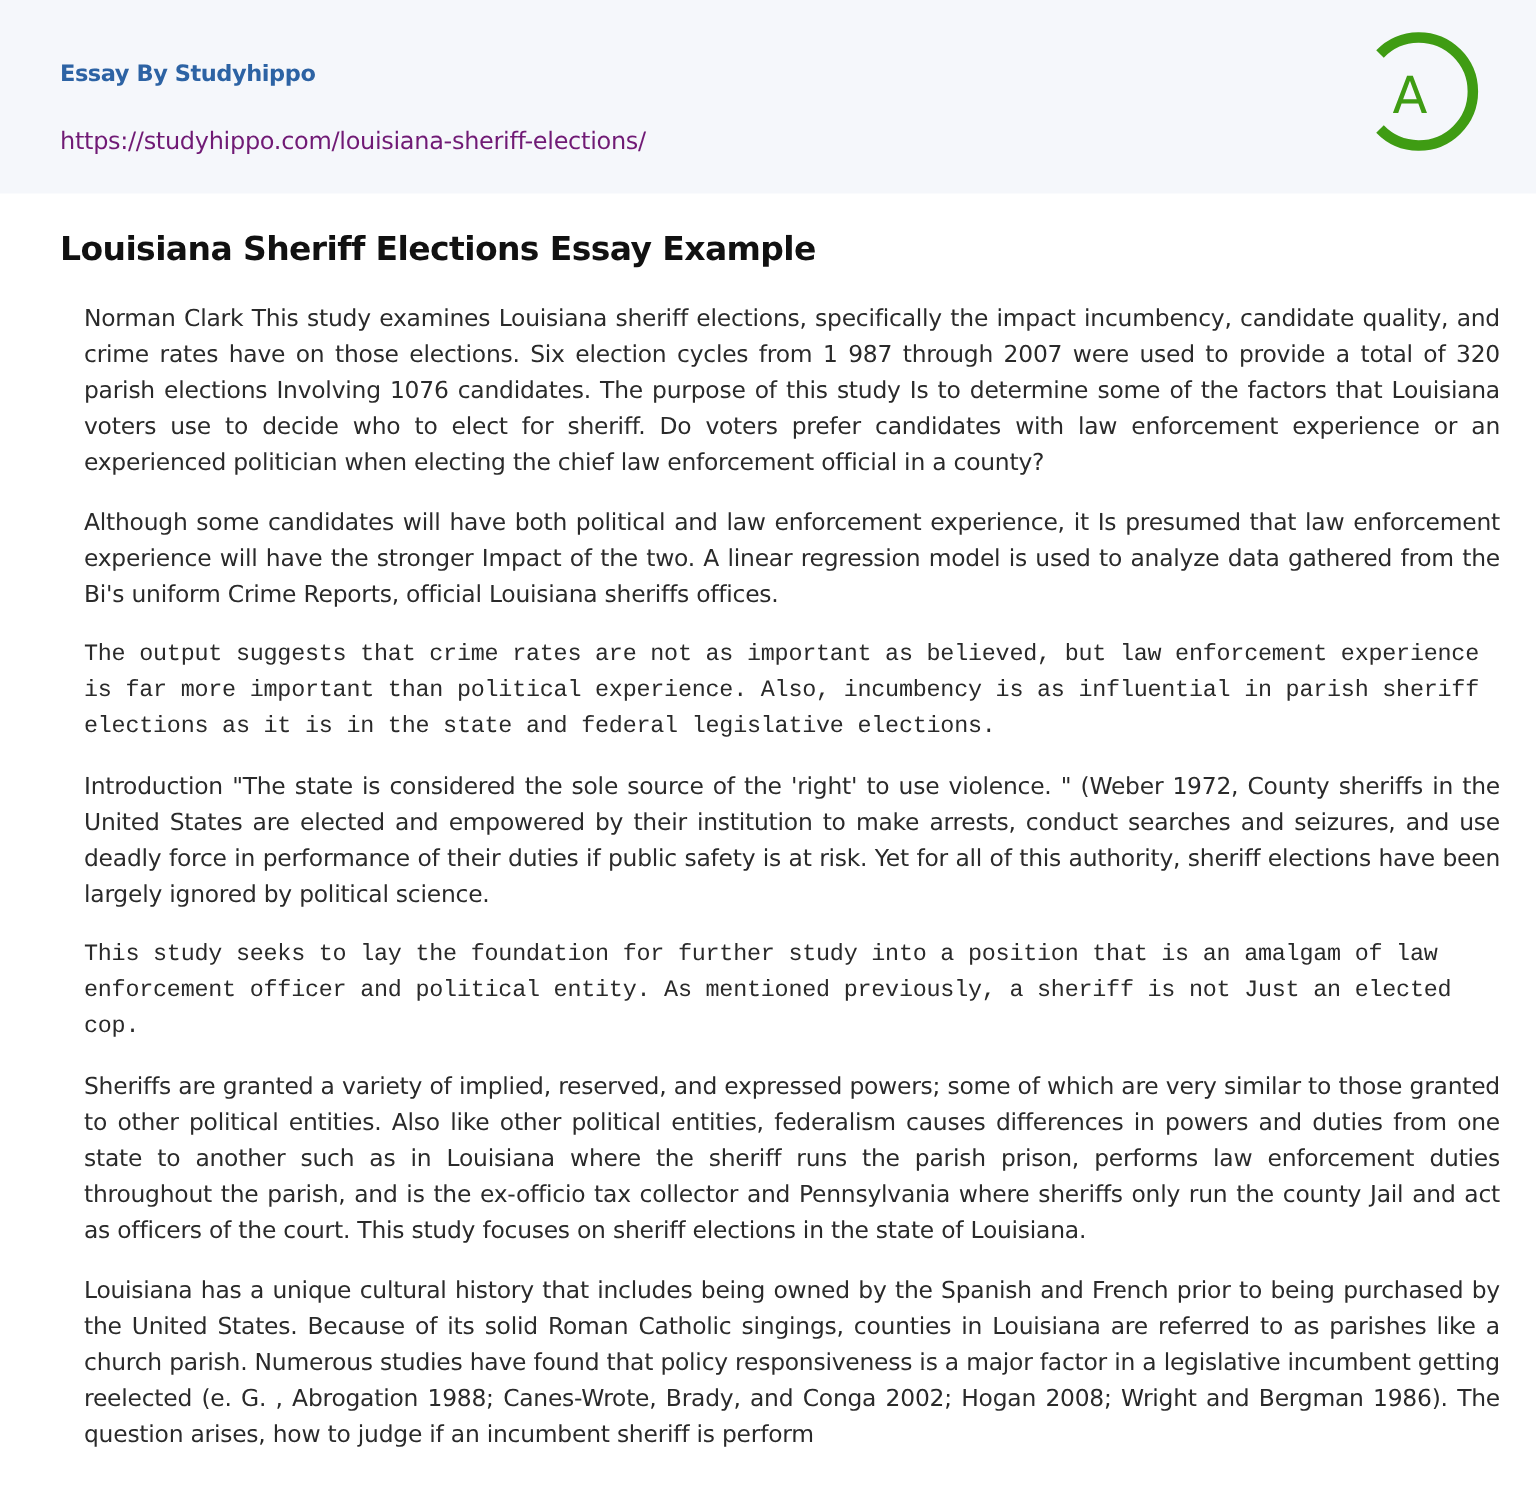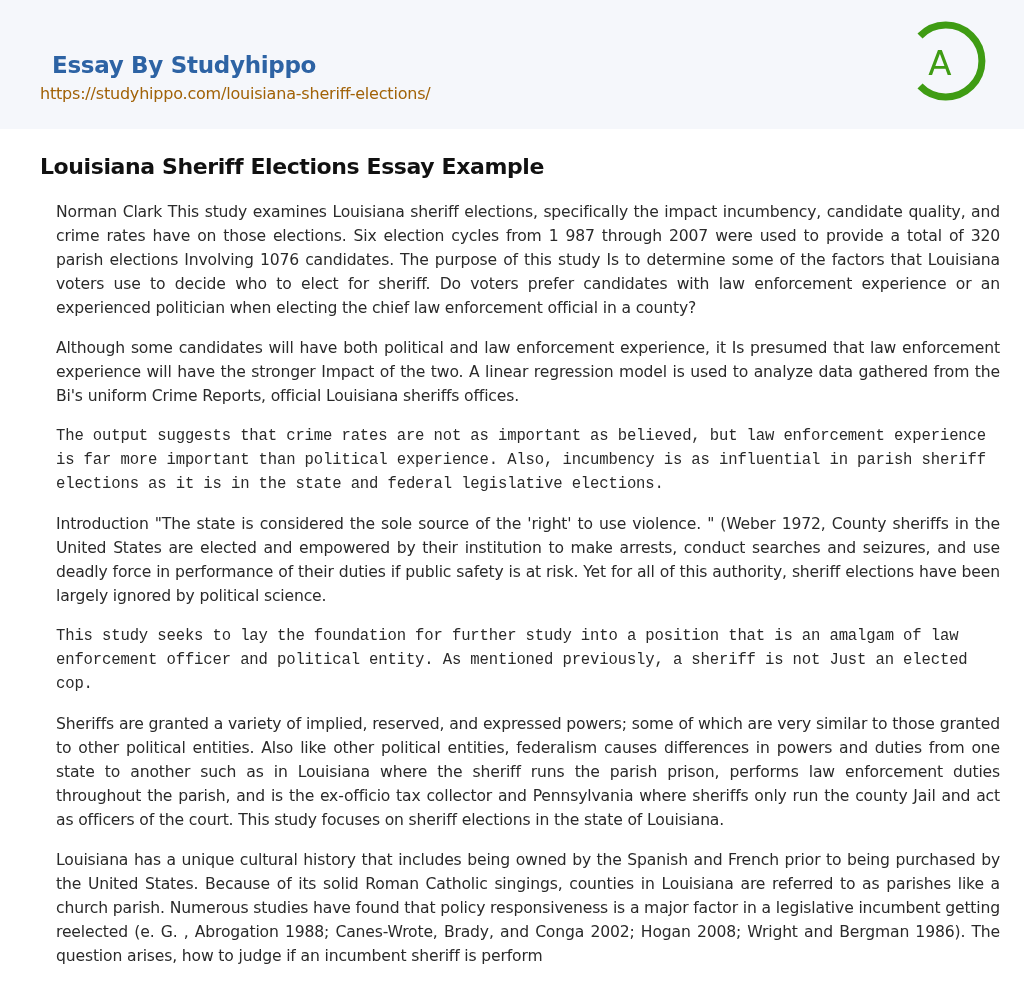--- a/index.html
+++ b/index.html
@@ -1,19 +1,19 @@
 <!DOCTYPE html>
 <html><head>
 <meta charset="utf-8">
 <style>
   html, body { margin: 0; padding: 0; background: #ffffff; }
   body { width: 1024px; height: 1001px; overflow: hidden; font-family: "DejaVu Sans", sans-serif; color: #222; }
   .header { position: relative; height: 129px; background: #f5f7fb; }
-  .brand { position: absolute; left: 40px; top: 40px; font-size: 23px; font-weight: bold; color: #2d63a4; letter-spacing: -0.3px; margin: 12px; }
-  .url { position: absolute; left: 40px; top: 84px; font-size: 16px; color: #a16207; text-decoration: none; letter-spacing: -0.2px; }
+  .brand { position: absolute; left: 40px; top: 40px; font-size: 15px; font-weight: bold; color: #2d63a4; letter-spacing: -0.3px; margin: 0; }
+  .url { position: absolute; left: 40px; top: 84px; font-size: 16px; color: #701a75; text-decoration: none; letter-spacing: -0.2px; }
   .logo { position: absolute; left: 912px; top: 18px; width: 74px; height: 86px; }
   h1 { margin: 0; padding-top: 145px; font-size: 22px; font-weight: bold; color: #111; letter-spacing: -0.4px; line-height: 44px; position: absolute; top: 0; left: 40px; }
   .content { position: absolute; top: 200px; left: 56px; width: 944px; }
   p { margin: 0 0 16px 0; font-size: 15.6px; line-height: 24px; color: #2a2a2a; letter-spacing: -0.15px; }
   p.j { text-align: justify; }
   p.l { text-align: left; font-family: Liberation Mono, monospace; }
 </style>
 </head>
 <body>
 

